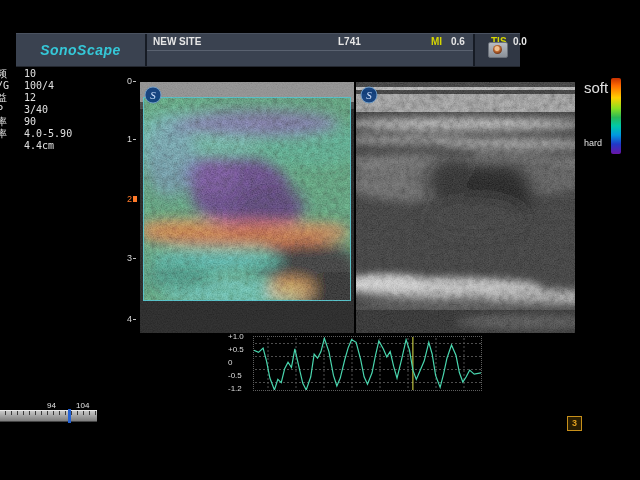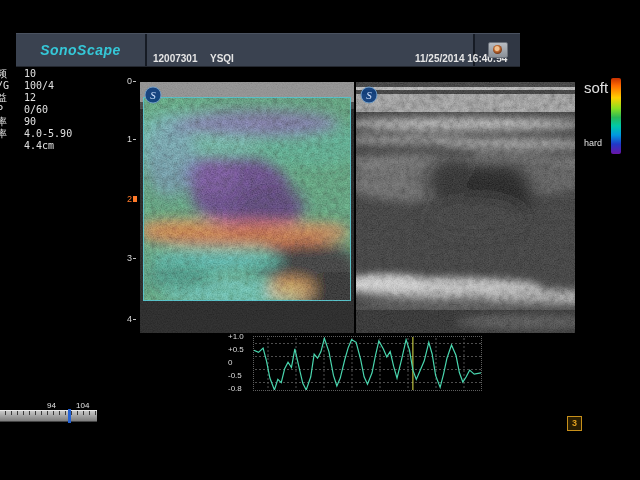--- a/index.html
+++ b/index.html
@@ -61,24 +61,27 @@
 </head>
 <body>
 
 <div id="screen">
 
   <div class="header">
     <div class="logo-box">
       <span class="logo">SonoScape</span>
     </div>
     <div class="info-box">
-      <div class="info-row2">
-        <span class="htxt" style="left:6px">12007301</span>
-        <span class="htxt" style="left:63px">YSQI</span>
-        <span class="htxt" style="left:268px">11/25/2014 16:40:54</span>
+      <div class="info-row1">
+        <span class="htxt" style="left:6px">NEW SITE</span>
+        <span class="htxt" style="left:191px">L741</span>
+        <span class="htxt yellow" style="left:284px">MI</span>
+        <span class="htxt" style="left:304px">0.6</span>
+        <span class="htxt yellow" style="left:344px">TIS</span>
+        <span class="htxt" style="left:366px">0.0</span>
       </div>
     </div>
     <div class="icon-box">
       <div class="probe-btn"></div>
     </div>
   </div>
 
   <div class="params">
     <div class="pline">
         <span class="plabel">频</span>
@@ -87,21 +90,21 @@
     <div class="pline">
         <span class="plabel">/G</span>
         <span>100/4</span>
       </div>
     <div class="pline">
         <span class="plabel">益</span>
         <span>12</span>
       </div>
     <div class="pline">
         <span class="plabel">P</span>
-        <span>0/60</span>
+        <span>3/40</span>
       </div>
     <div class="pline">
         <span class="plabel">率</span>
         <span>90</span>
       </div>
     <div class="pline">
         <span class="plabel">率</span>
         <span>4.0-5.90</span>
       </div>
     <div class="pline">
@@ -239,21 +242,21 @@
   </div>
 
   <span class="legend-soft">soft</span>
   <span class="legend-hard">hard</span>
   <div class="colorbar"></div>
 
   <span class="ylab" style="top:332px">+1.0</span>
   <span class="ylab" style="top:345px">+0.5</span>
   <span class="ylab" style="top:358px">0</span>
   <span class="ylab" style="top:371px">-0.5</span>
-  <span class="ylab" style="top:384px">-0.8</span>
+  <span class="ylab" style="top:384px">-1.2</span>
   <div class="plot">
     <svg id="strain-svg" viewBox="0 0 100 100" preserveAspectRatio="none">
       <line id="strain-cursor" y1="0" y2="100" stroke-width="1" vector-effect="non-scaling-stroke" x1="70" x2="70" stroke="#e3e84e"></line>
       <polyline id="strain-line" fill="none" stroke-width="1.2" vector-effect="non-scaling-stroke" points="0,25 2,29 4,21.000000000000004 5.5,45 7,77.5 9,100 10.5,80 12,86 13.5,60 15,47.5 16.5,57.5 18,22.499999999999996 20,60 21.5,87.5 23,100 25,75 26.5,32.5 28,40 29.5,27.5 31,2.5 33,27.5 35,72.5 36.5,92.5 38,77.5 40,42.5 41.5,20 43,5 45,10 47,42.5 48.5,75 50,89 52,67.5 53.5,35 55,7.5 57,22.499999999999996 58.5,37.5 60,27.5 61.5,55 63,77.5 65,42.5 67,5 68.5,25 70,62.5 71.5,80 73,65 75,45 77,10 78.5,32.5 80,72.5 82,95 83.5,70 85,40 87,15 89,35 90.5,67.5 92,85 93.5,75 95,62.5 97,70 100,67.5" stroke="#49d6ae"></polyline>
     </svg>
   </div>
 
   <span class="cine-label" style="left:47px">94</span>
   <span class="cine-label" style="left:76px">104</span>
   <div class="cine-bar">

